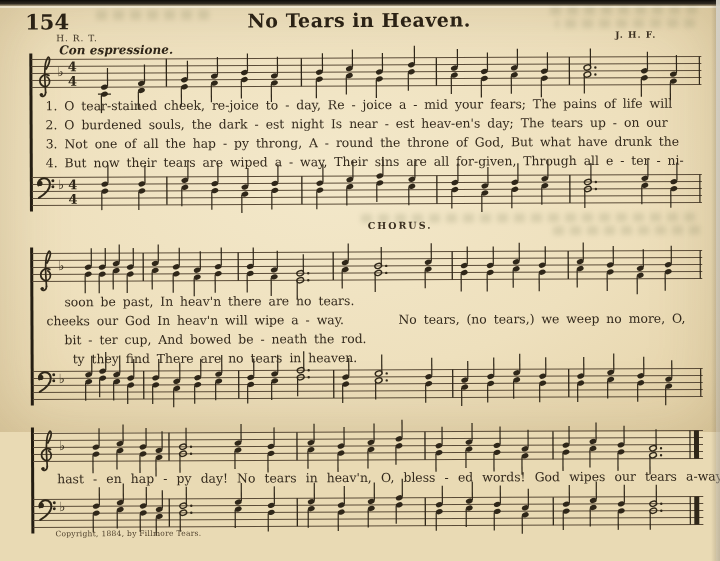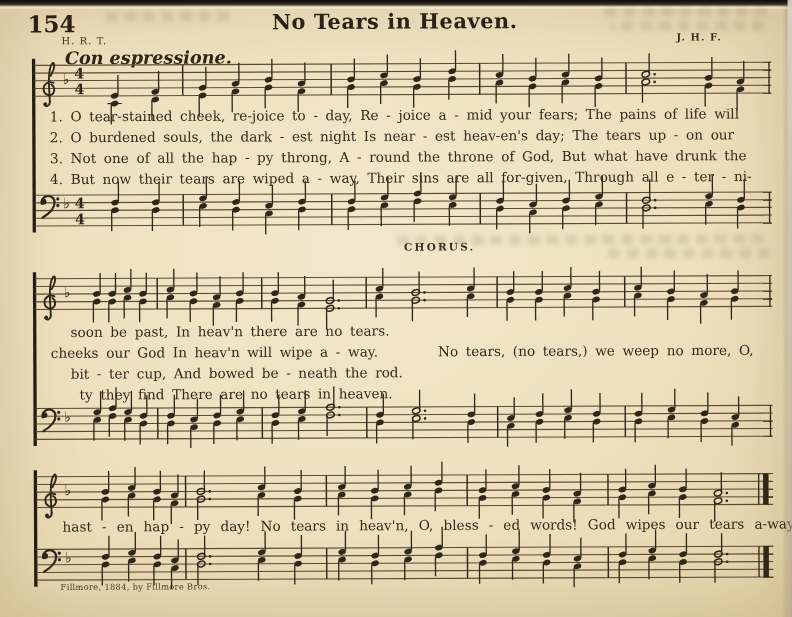--- a/index.html
+++ b/index.html
@@ -1,17 +1,17 @@
 <!DOCTYPE html>
 <html><head>
 <meta charset="utf-8">
 <style>
   html,body{margin:0;padding:0;}
   body{width:720px;height:561px;overflow:hidden;background:#e9dab4;}
-  #page{position:absolute;inset:0;width:720px;height:561px;
+  #page{position:absolute;inset:0;width:720px;height:432px;
     background:radial-gradient(ellipse at 45% 40%, #f3e8ca 0%, #eee0bd 55%, #e4d2a8 100%);
     box-shadow:inset 0 0 70px rgba(120,90,40,.22);
     font-family:"DejaVu Serif", serif; color:#33291c;}
   .tilt{position:absolute;inset:0;transform:rotate(-0.25deg);}
   
   #edge-top{position:absolute;left:0;top:0;width:720px;height:6px;
     background:linear-gradient(to bottom,#0d0b08 0%,#2e2920 60%,rgba(60,50,40,.25) 100%);}
   #edge-top-light{position:absolute;left:0;top:6px;width:720px;height:2px;background:rgba(255,255,250,.45);}
   #edge-right{position:absolute;right:0;top:0;width:9px;height:561px;
     background:linear-gradient(to right,rgba(0,0,0,0),rgba(70,62,50,.28));}
@@ -20,21 +20,21 @@
   
   .ghost{position:absolute;filter:blur(2.5px);opacity:.28;transform:scaleX(-1);
     background:repeating-linear-gradient(90deg,rgba(130,132,95,.75) 0 11px,rgba(130,132,95,0) 11px 17px);
     border-radius:2px;}
   
   #page-number{position:absolute;left:26px;top:8px;font-size:21px;font-weight:bold;color:#2b2215;}
   #song-title{position:absolute;left:0;top:9px;width:720px;text-align:center;
     font-size:19px;font-weight:bold;color:#2b2215;letter-spacing:.5px;}
   #author-left{position:absolute;left:57px;top:32px;font-size:9px;font-weight:normal;letter-spacing:1px;color:#3a2f20;}
   #composer-right{position:absolute;left:616px;top:31px;font-size:9px;font-weight:bold;letter-spacing:1px;color:#3a2f20;}
-  #tempo{position:absolute;left:60px;top:42px;font-size:16px;font-weight:bold;font-style:italic;color:#2f2619;}
+  #tempo{position:absolute;left:60px;top:42px;font-size:12px;font-weight:bold;font-style:italic;color:#2f2619;}
   
   .lyr{position:absolute;font-size:12.4px;color:#33291c;word-spacing:.24em;white-space:nowrap;}
   .v0{left:46px;top:97px;} .v1{left:46px;top:116px;} .v2{left:46px;top:135px;} .v3{left:46px;top:154px;}
   .c0{left:64px;top:293px;} .c1l{left:46px;top:312px;} .c1r{left:398px;top:312px;}
   .c2{left:64px;top:331px;} .c3{left:72px;top:350px;}
   #chorus-label{position:absolute;left:80px;top:220px;width:640px;text-align:center;
     font-size:9.5px;font-weight:bold;letter-spacing:2px;color:#3a2f20;}
   #final-lyric{left:56px;top:470px;word-spacing:.42em;}
   #copyright{position:absolute;left:54px;top:528px;font-size:7.5px;color:#4a3c28;letter-spacing:.3px;}
   
@@ -678,20 +678,20 @@
 
     <div id="chorus-label">CHORUS.</div>
     <div class="lyr c0">soon be past, In heav'n there are no tears.</div>
     <div class="lyr c1l">cheeks our God In heav'n will wipe a - way.</div>
     <div class="lyr c1r">No tears, (no tears,) we weep no more, O,</div>
     <div class="lyr c2">bit - ter cup, And bowed be - neath the rod.</div>
     <div class="lyr c3">ty they find There are no tears in heaven.</div>
 
     <div class="lyr" id="final-lyric">hast - en hap - py day! No tears in heav'n, O, bless - ed words! God wipes our tears a-way.</div>
 
-    <div id="copyright">Fillmore, 1884, by Fillmore Bros.</div>
+    <div id="copyright">Copyright, 1884, by Fillmore Tears.</div>
   </div>
 
   <div id="edge-top"></div>
   <div id="edge-top-light"></div>
   <div id="edge-right"></div>
   <div id="edge-right-light"></div>
 </div>
 
 </body></html>

